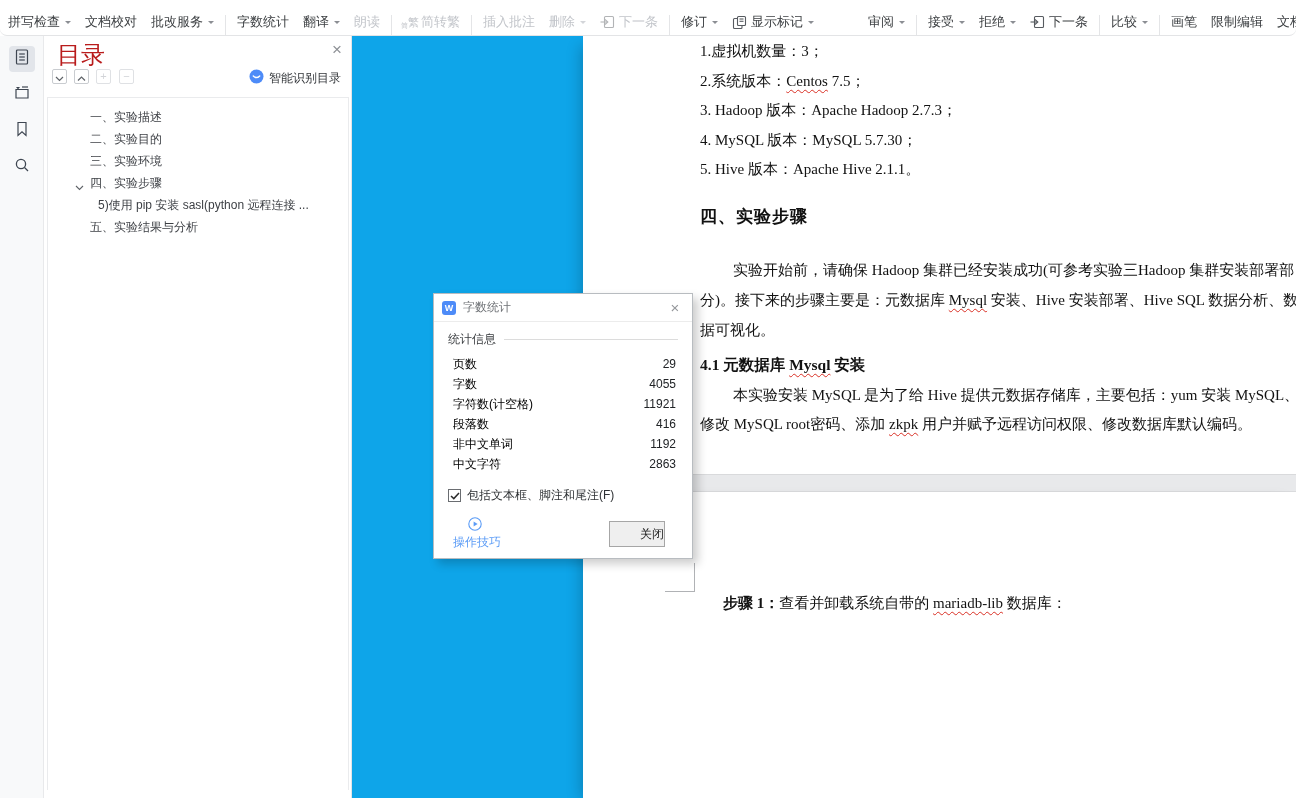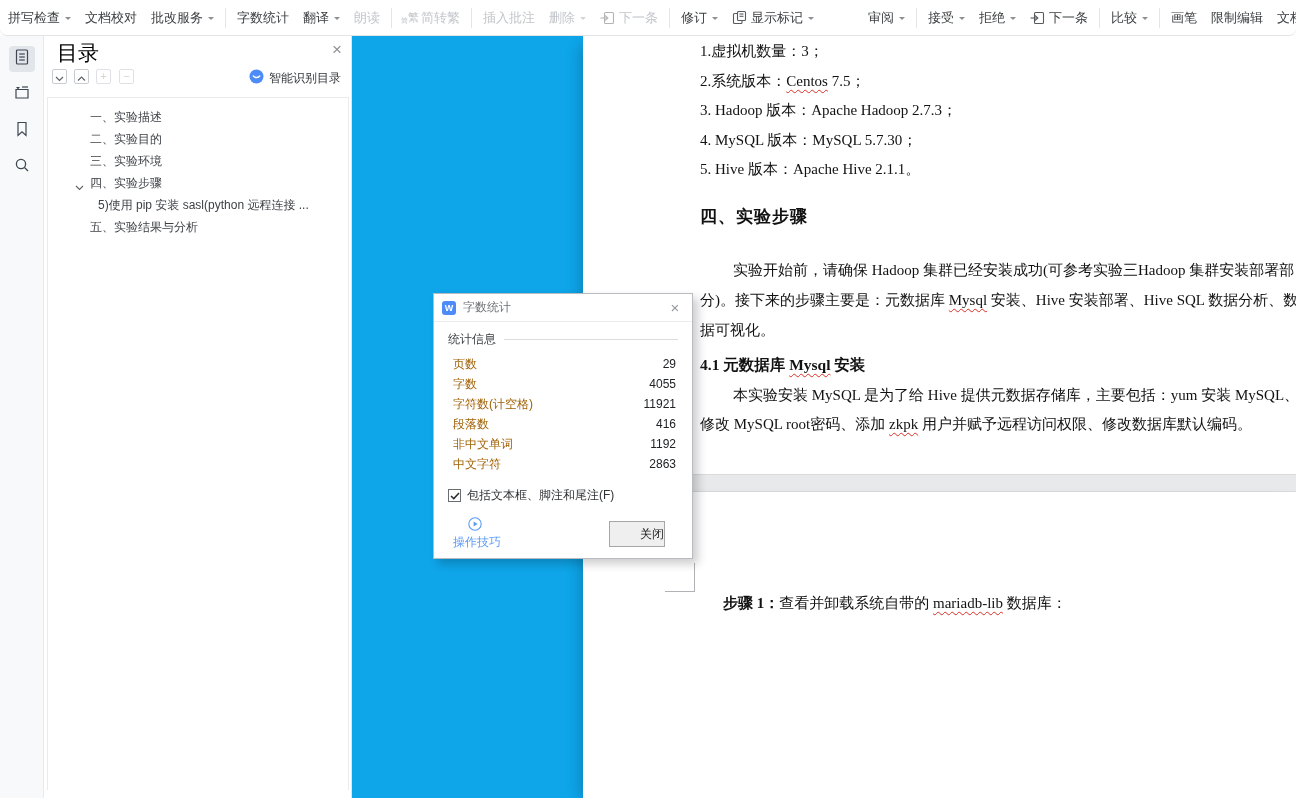--- a/index.html
+++ b/index.html
@@ -2,21 +2,21 @@
 <html><head>
 <meta charset="utf-8">
 <style>
   * { box-sizing: border-box; margin: 0; padding: 0; }
   html,body { width:1296px; height:798px; overflow:hidden; background:#fff;
     font-family:"Liberation Sans", sans-serif; }
   #app { position:relative; width:1296px; height:798px; overflow:hidden; }
 
   
   .toolbar { position:absolute; left:0; top:0; width:1296px; height:36px;
-    background:#fff; border-bottom:1px solid #e3e4e6; display:flex; align-items:center;
+    background:#fff; border-bottom:1px solid #e3e4e6; display:flex; align-items:flex-end;
     padding:0 2px 0 1px; white-space:nowrap; overflow:hidden;border-radius:7px; }
   .tb-item { display:inline-flex; align-items:center; height:26px; padding:0 7px;
     font-size:13px; color:#3d4043; cursor:default; flex:0 0 auto; }
   .tb-item.disabled { color:#c2c5ca; }
   .tb-sep { width:1px; height:20px; background:#e4e5e7; margin:0 4px; flex:0 0 auto; }
   .tb-gap { flex:1 1 auto; min-width:40px; }
   .caret { width:0; height:0; border:3.5px solid transparent; border-top-color:#8b8e93;
     margin-left:5px; margin-top:4px; display:inline-block; }
   .tb-item.disabled .caret { border-top-color:#d3d5d9; }
   .tb-ico { display:inline-flex; margin-right:4px; align-items:center; }
@@ -29,21 +29,21 @@
   .rail { position:absolute; left:0; top:36px; width:44px; bottom:0; background:#f8f9fa;
     border-right:1px solid #e8e9eb; display:flex; flex-direction:column; align-items:center;
     padding-top:10px; }
   .rail-btn { width:26px; height:26px; border-radius:4px; display:flex; align-items:center;
     justify-content:center; margin-bottom:10px; }
   .rail-btn.sel { background:#e2e5ea; }
 
   
   .toc-panel { position:absolute; left:44px; top:36px; width:308px; bottom:0; background:#fff;
     border-right:1px solid #e4e5e7; }
-  .toc-title { position:absolute; left:13px; top:3px; font-size:21px; color:#000000; }
+  .toc-title { position:absolute; left:13px; top:3px; font-size:24px; color:#b91c1c; }
   .toc-close { position:absolute; left:283px; top:4px; width:20px; height:20px; font-size:17px;
     color:#8e9196; text-align:center; line-height:20px; }
   .toc-ctrls { position:absolute; left:8px; top:33px; right:6px; height:16px; }
   .sq-btn { position:absolute; top:0; width:15px; height:15px; border:1px solid #c9ccd0;
     border-radius:2px; display:flex; align-items:center; justify-content:center; background:#fff; }
   .sq-btn.disabled { border-color:#dfe1e4; color:#d2d4d8; }
   .sq-glyph { font-size:11px; color:#5f6368; line-height:1; }
   .sq-btn.disabled .sq-glyph { color:#d2d4d8; }
   .smart { position:absolute; right:4px; top:0; display:flex; align-items:center; }
   .smart-label { font-size:12px; color:#33363a; margin-left:5px; }
@@ -93,21 +93,21 @@
     font-size:9px; font-weight:bold; text-align:center; line-height:14px; }
   .dlg-title-text { margin-left:7px; color:#6e7175; font-size:12px; }
   .dlg-close { position:absolute; right:8px; top:5px; width:18px; height:18px; color:#94979b;
     font-size:15px; text-align:center; line-height:18px; }
   .dlg-body { padding:0 14px; }
   .groupbox { display:flex; align-items:center; margin-top:9px; }
   .group-label { color:#3a3d40; flex:0 0 auto; }
   .group-line { flex:1 1 auto; height:1px; background:#dcdcdc; margin-left:8px; }
   .stats { margin-top:6px; }
   .stat-row { display:flex; height:20px; align-items:center; }
-  .stat-label { padding-left:5px; color:#a16207; flex:1; }
+  .stat-label { padding-left:5px; color:#000000; flex:1; }
   .stat-value { color:#202326; text-align:right; padding-right:2px; }
   .cb-row { display:flex; align-items:center; margin-top:13px; }
   .cb-box { width:13px; height:13px; border:1px solid #6a6d71; background:#fff;
     display:flex; align-items:center; justify-content:center; }
   .cb-label { margin-left:6px; color:#2f3235;text-align:center; }
   .dlg-footer { display:flex; align-items:center; margin-top:13px; }
   .tips { display:flex; align-items:center; color:#5a9bf6;flex-direction:column; }
   .tips-label { margin-left:5px; }
   .close-btn { margin-left:auto; margin-right:13px; width:56px; height:26px; background:#efefef;
     border:1px solid #a6a6a6; font-size:12px; color:#222; text-align:right; line-height:24px;

